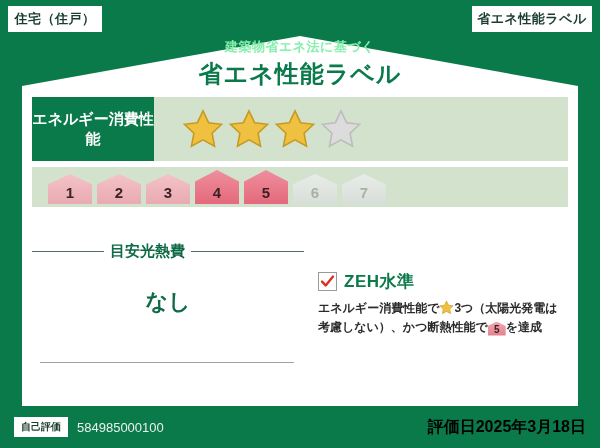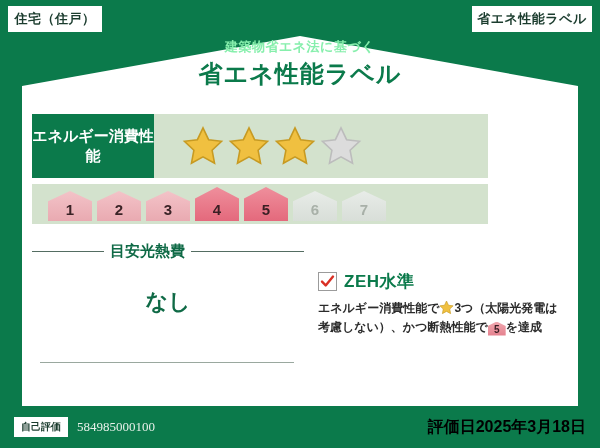--- a/index.html
+++ b/index.html
@@ -54,21 +54,21 @@
     letter-spacing:0.5px;margin-bottom:2px;
   }
   .title-main{
     font-size:24px;font-weight:bold;color:#0b7a4b;
     letter-spacing:1px;
   }
 
   
   .content{
     position:absolute;
-    left:32px;top:114px;width:456px;
+    left:32px;top:97px;width:536px;
     z-index:12;
   }
 
   .perf-row{
     display:flex;align-items:stretch;
     margin-bottom:6px;
   }
   .perf-label{
     width:122px;
     background:#0b7a4b;
@@ -191,21 +191,21 @@
     padding:0 14px;
   }
   .self-eval{
     background:#ffffff;color:#1b3c2e;
     font-size:10px;font-weight:bold;
     padding:3px 7px;
     margin-right:9px;
     white-space:nowrap;
   }
   .footer-id{
-    color:#e8f1ea;font-size:13px;margin-right:0;white-space:nowrap;font-family:Liberation Serif, serif;
+    color:#e8f1ea;font-size:13px;margin-right:0;white-space:nowrap;
   }
   .footer-addr{
     color:#ffffff;font-size:13px;font-weight:bold;white-space:nowrap;
   }
   .footer-date{
     margin-left:auto;
     color:#000000;font-size:16px;font-weight:bold;white-space:nowrap;
   }
 </style>
 </head>

